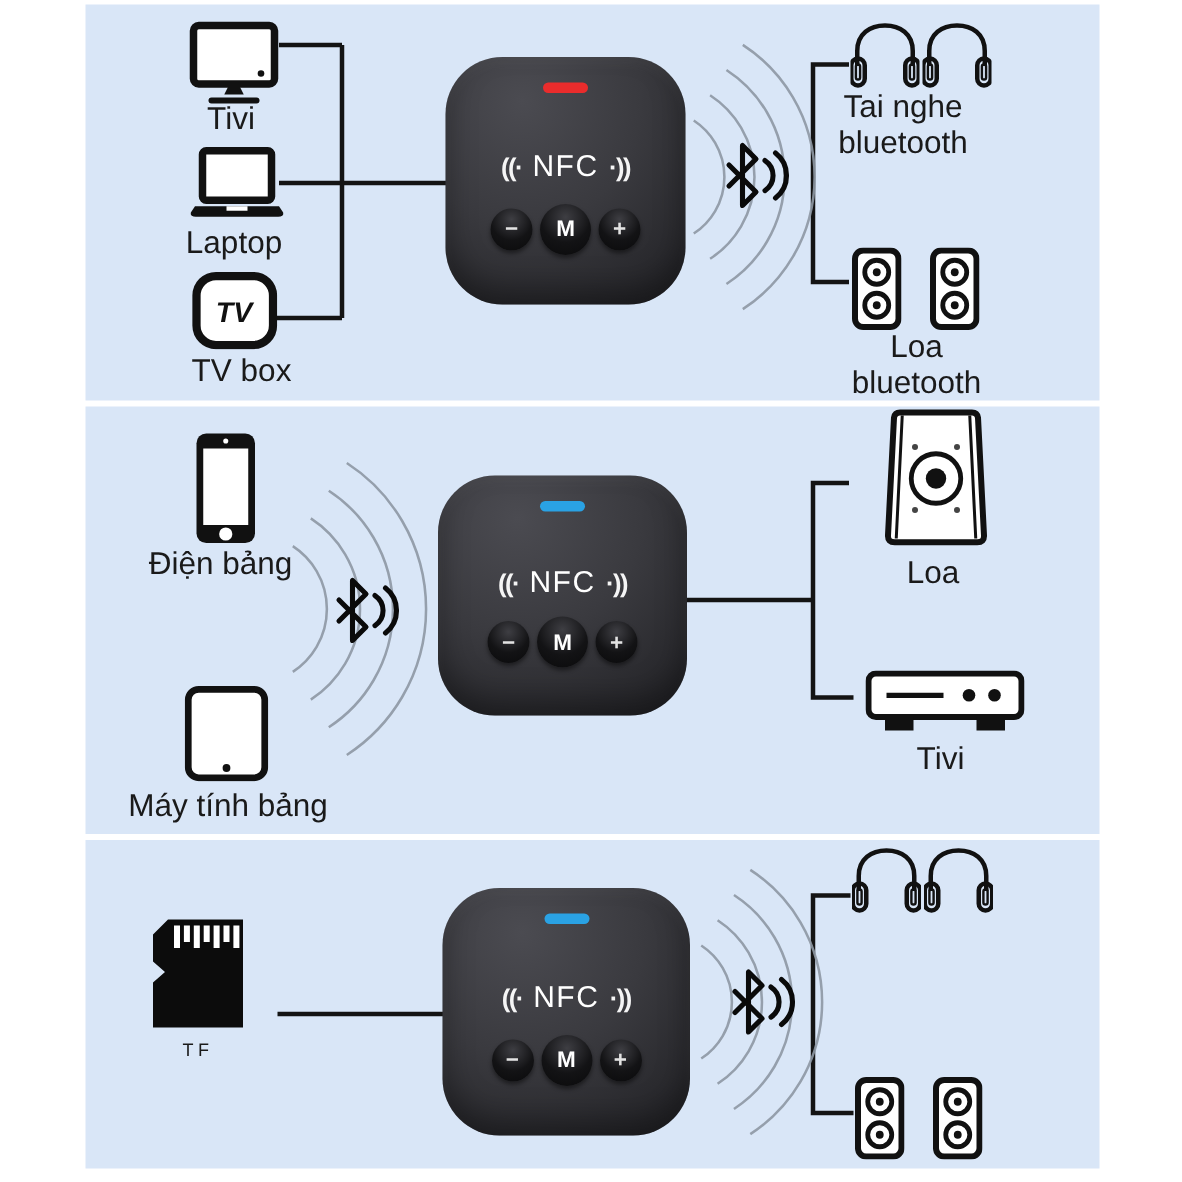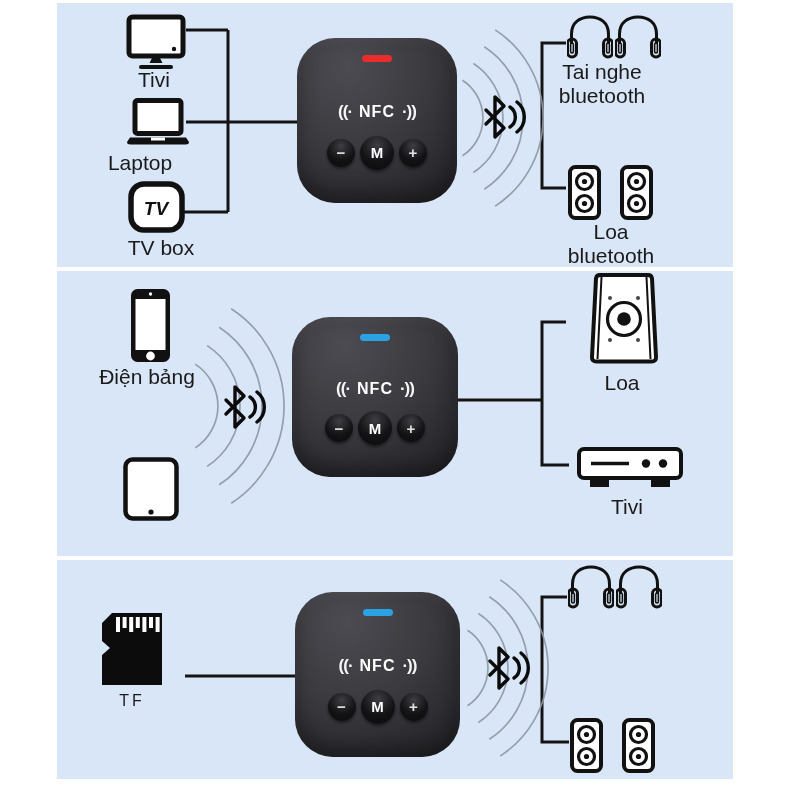--- a/index.html
+++ b/index.html
@@ -6,33 +6,33 @@
   #canvas{position:relative;width:788px;height:788px;background:#fff;
           font-family:"Liberation Sans",sans-serif;overflow:hidden;}
   .panel{position:absolute;left:57px;width:676px;background:#d9e6f7;}
   #panel-top{top:3px;height:264px;}
   #panel-middle{top:271px;height:285px;}
   #panel-bottom{top:560px;height:219px;}
   .overlay{position:absolute;left:0;top:0;pointer-events:none;}
   .icon{position:absolute;}
   .label{position:absolute;transform:translate(-50%,-50%);text-align:center;
          color:#1a1a1a;font-size:21px;line-height:1.15;white-space:nowrap;}
-  .label.small{font-size:16px;letter-spacing:3px;}
+  .label.small{font-size:12px;letter-spacing:3px;}
   
   .device{position:absolute;border-radius:38px;
     background:radial-gradient(130% 130% at 32% 18%, #4b4b51 0%, #3a3a3f 38%, #27272b 70%, #1a1a1d 100%);
     box-shadow:inset 0 -10px 20px rgba(0,0,0,.35), inset 0 4px 8px rgba(255,255,255,.05);}
   .device .led{position:absolute;left:50%;top:17px;transform:translateX(-50%);
     width:30px;height:7px;border-radius:4px;}
   .device.red .led{background:#ea2c2c;}
   .device.blue .led{background:#2aa2e4;}
   .device .nfc{position:absolute;left:0;right:0;top:45%;transform:translateY(-50%);
     display:flex;justify-content:center;align-items:center;gap:7px;color:#fff;}
   .nfc .mark{font-size:17px;font-weight:bold;letter-spacing:-1px;opacity:.95;}
-  .nfc .nfc-text{font-size:16px;font-weight:bold;letter-spacing:1px;}
+  .nfc .nfc-text{font-size:20px;font-weight:normal;letter-spacing:1px;}
   .device .buttons{position:absolute;left:0;right:0;top:69.5%;transform:translateY(-50%);
     display:flex;justify-content:center;align-items:center;gap:5px;}
   .btn{border-radius:50%;display:flex;align-items:center;justify-content:center;font-weight:bold;
     background:radial-gradient(circle at 50% 26%, #3e3e43 0%, #131315 55%, #0a0a0b 100%);
     color:#e3e3e3;box-shadow:0 2px 3px rgba(0,0,0,.45);}
   .btn.small{width:28px;height:28px;font-size:15px;}
   .btn.big{width:34px;height:34px;font-size:15px;color:#fff;}
 </style>
 </head>
 <body>
@@ -72,21 +72,21 @@
     <polygon points="26,44 34,44 36.5,49 23.5,49" fill="#111"></polygon>
     <rect x="13" y="51" width="34" height="4" rx="2" fill="#111"></rect>
   </svg>
   <div class="label" style="left:154px;top:80px">Tivi</div>
 
   <svg class="icon" style="left:127px;top:98px" width="62" height="50" viewBox="0 0 62 50">
     <rect x="8" y="2.5" width="46" height="33" rx="2.5" fill="#fff" stroke="#111" stroke-width="5"></rect>
     <path d="M3 39.5 H59 L62 44 Q62 46.5 58.5 46.5 H3.5 Q0 46.5 0 44 Z" fill="#111"></path>
     <rect x="24" y="39.5" width="14" height="3" fill="#fff"></rect>
   </svg>
-  <div class="label" style="left:140px;top:163px">Laptop</div>
+  <div class="label" style="left:156px;top:163px">Laptop</div>
 
   <svg class="icon" style="left:128px;top:181px" width="57" height="52" viewBox="0 0 57 52">
     <rect x="3" y="3" width="51" height="46" rx="13" fill="#fff" stroke="#111" stroke-width="5.5"></rect>
     <text x="28" y="33.5" text-anchor="middle" font-size="19" font-weight="bold" font-style="italic" fill="#111">TV</text>
   </svg>
   <div class="label" style="left:161px;top:248px">TV box</div>
 
   <div class="device red" style="left:297px;top:38px;width:160px;height:165px">
     <div class="led"></div>
     <div class="nfc">
@@ -149,20 +149,21 @@
     <rect x="5.5" y="11" width="30" height="51" fill="#fff"></rect>
     <circle cx="20.5" cy="6" r="1.7" fill="#fff"></circle>
     <circle cx="20.5" cy="68" r="4.4" fill="#fff"></circle>
   </svg>
   <div class="label" style="left:147px;top:377px">Điện bảng</div>
 
   <svg class="icon" style="left:123px;top:457px" width="56" height="64" viewBox="0 0 56 64">
     <rect x="2.5" y="2.5" width="51" height="59" rx="7" fill="#fff" stroke="#111" stroke-width="4.5"></rect>
     <circle cx="28" cy="55" r="2.6" fill="#111"></circle>
   </svg>
+  <div class="label" style="left:152px;top:538px">Máy tính bảng</div>
 
   <svg class="icon" style="left:222px;top:384px" width="48" height="46" viewBox="0 0 48 46">
     <path d="M4 30 L22 12 L13 3 L13 43 L22 34 L4 16" fill="none" stroke="#0a0a0a" stroke-width="3.4" stroke-linecap="round" stroke-linejoin="round"></path>
     <path d="M28 13 A12 12 0 0 1 28 33 M35 8 A19 19 0 0 1 35 38" fill="none" stroke="#0a0a0a" stroke-width="3.4" stroke-linecap="round"></path>
   </svg>
 
   <div class="device blue" style="left:292px;top:317px;width:166px;height:160px">
     <div class="led"></div>
     <div class="nfc">
       <span class="mark">((·</span>

